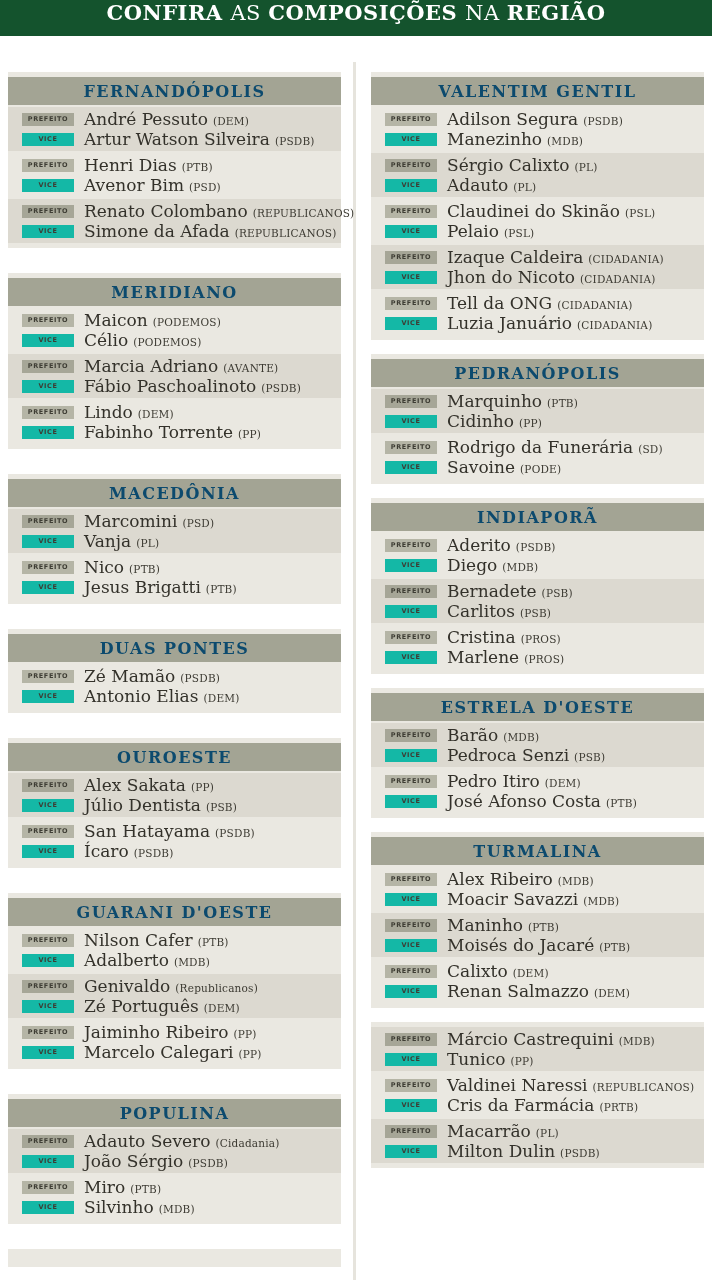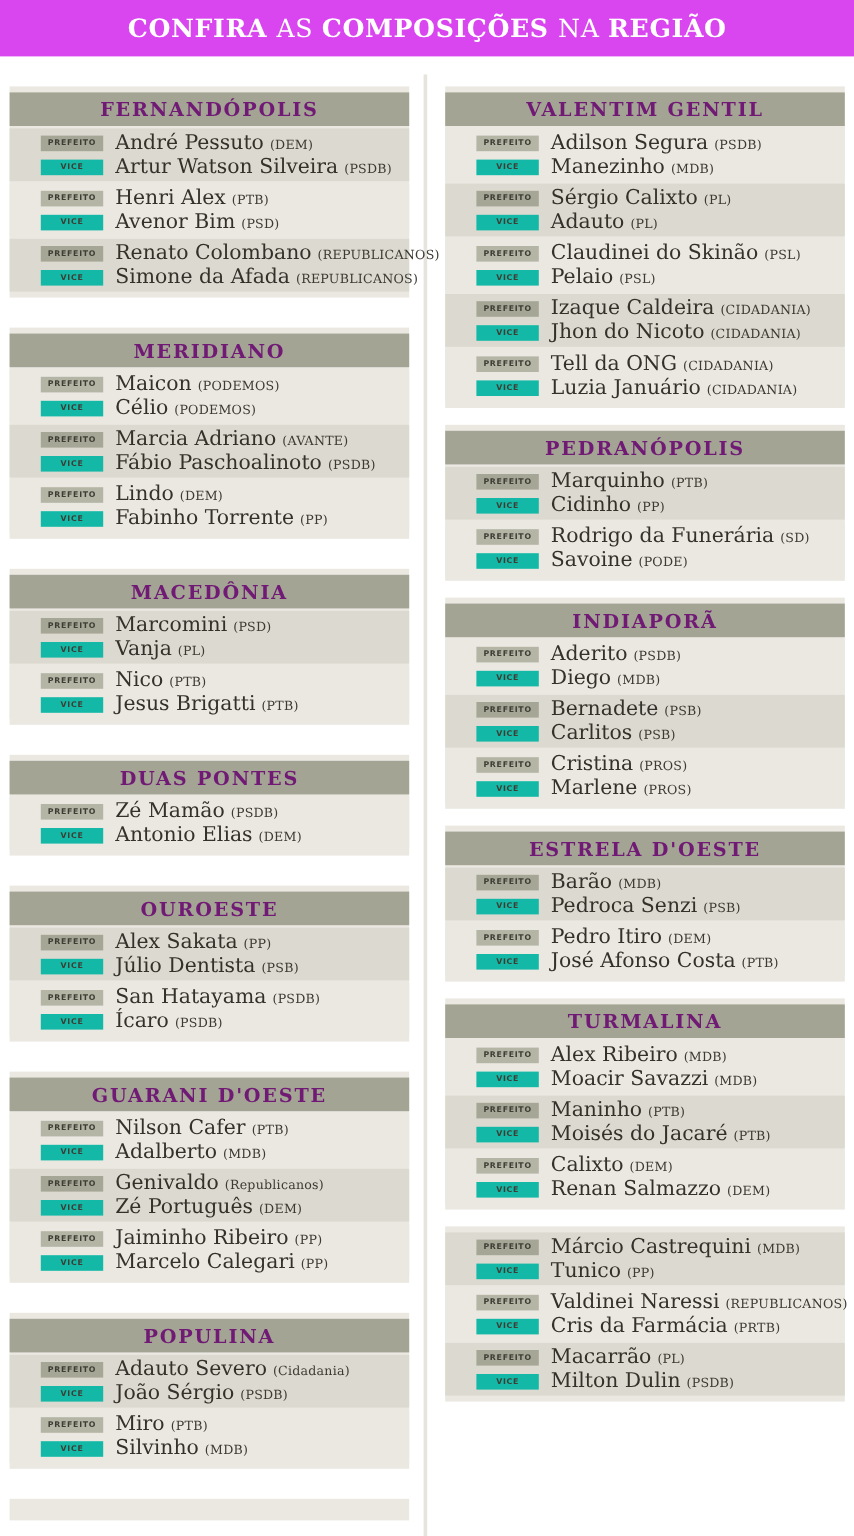--- a/index.html
+++ b/index.html
@@ -2,44 +2,44 @@
 <html><head>
 <meta charset="utf-8">
 <style>
   html,body{margin:0;padding:0;}
   body{
     width:712px;height:1280px;position:relative;overflow:hidden;
     background:#ffffff;
     font-family:"DejaVu Serif", serif;
   }
   .banner{
-    position:absolute;top:0;left:0;width:712px;height:47px;
-    background:#d946ef;display:flex;align-items:center;justify-content:center;
+    position:absolute;top:0;left:0;width:712px;height:36px;
+    background:#14532d;display:flex;justify-content:center;
   }
   .banner-text{
     color:#ffffff;font-size:21px;letter-spacing:.5px;font-weight:400;white-space:pre;
   }
   .banner-text .seg-bold{font-weight:700;}
   .divider{
     position:absolute;left:353px;top:62px;width:3px;height:1218px;background:#e6e4dd;
   }
   .col{position:absolute;top:72px;width:333px;}
   #col-0{left:8px;}
   #col-1{left:371px;}
   .section{background:#eae8e1;padding:5px 0;margin-bottom:25px;}
   #col-1 .section{margin-bottom:14px;}
   .section.stub{height:18px;padding:0;margin-bottom:0;}
   .section-header{
     height:28px;background:#a3a494;margin-bottom:2px;
     display:flex;align-items:center;justify-content:center;
   }
   .section-title{
-    color:#701a75;font-size:16px;font-weight:700;letter-spacing:1.5px;white-space:nowrap;
-  }
-  .ticket{padding:2px 12px;margin-bottom:2px;}
+    color:#0c4a6e;font-size:16px;font-weight:700;letter-spacing:1.5px;white-space:nowrap;
+  }
+  .ticket{padding:2px 0;margin-bottom:2px;}
   .ticket:last-child{margin-bottom:0;}
   .ticket.dark{background:#dcd9d0;}
   .ticket.light{background:#eae8e1;}
   .row{display:flex;align-items:baseline;height:20px;}
   .chip{
     align-self:center;
     width:52px;height:13px;margin-left:14px;margin-right:10px;flex:0 0 52px;
     display:flex;align-items:center;justify-content:center;
     font-family:"DejaVu Sans", sans-serif;font-size:6.5px;font-weight:700;
     letter-spacing:.6px;color:#3e3d34;
@@ -71,21 +71,21 @@
         </div>
         <div class="row">
           <span class="chip chip-vice">VICE</span>
           <span class="name">Artur Watson Silveira</span>
           <span class="party">(PSDB)</span>
         </div>
       </div>
       <div class="ticket light">
         <div class="row">
           <span class="chip chip-prefeito">PREFEITO</span>
-          <span class="name">Henri Alex</span>
+          <span class="name">Henri Dias</span>
           <span class="party">(PTB)</span>
         </div>
         <div class="row">
           <span class="chip chip-vice">VICE</span>
           <span class="name">Avenor Bim</span>
           <span class="party">(PSD)</span>
         </div>
       </div>
       <div class="ticket dark">
         <div class="row">

